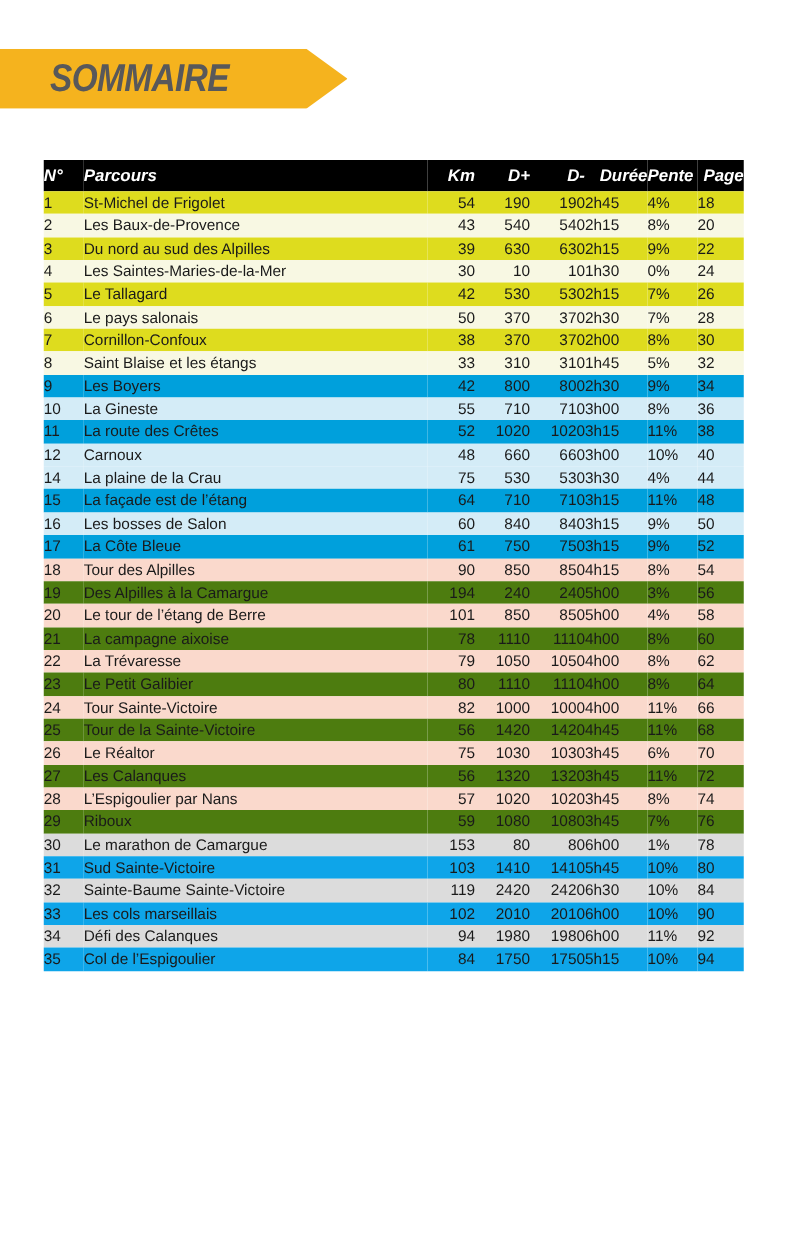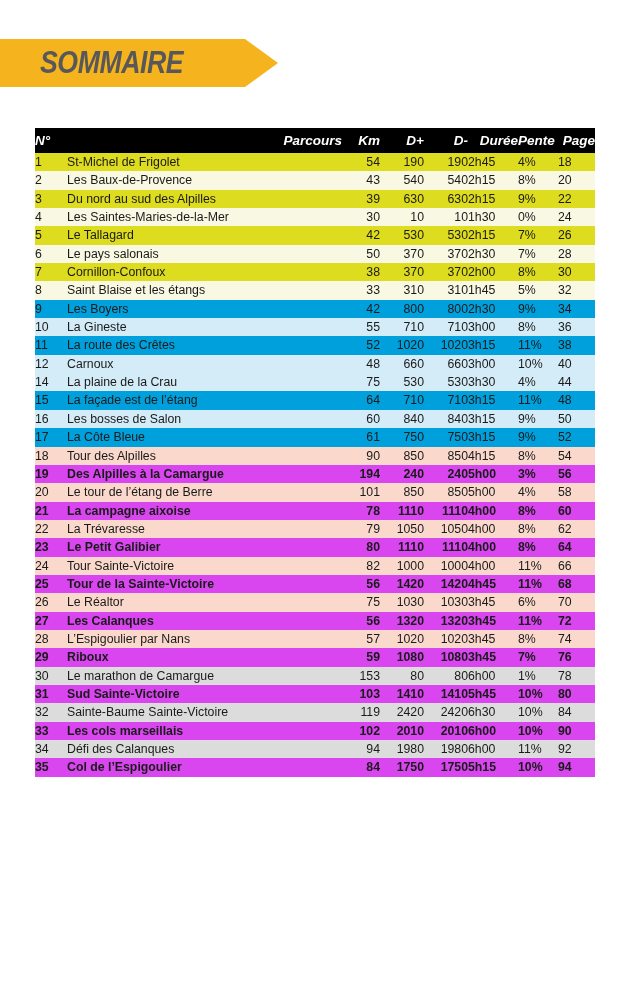--- a/index.html
+++ b/index.html
@@ -51,21 +51,21 @@
   #summary-table thead th{
     background:#000000;color:#ffffff;
     font-style:italic;font-weight:bold;
     font-size:13.5px;
     height:25px;
     padding:0;
     vertical-align:middle;
     white-space:nowrap;
   }
   th.h-num   {text-align:left;padding-left:7px;}
-  th.h-name  {text-align:right;}
+  th.h-name  {text-align:left;}
   th.h-km    {text-align:right;padding-right:7px;}
   th.h-dplus {text-align:right;padding-right:10px;}
   th.h-dminus{text-align:right;padding-right:10px;}
   th.h-duree {text-align:right;padding-right:4px;}
   th.h-pente {text-align:left;padding-right:4px;}
   th.h-page  {text-align:right;padding-right:5px;margin-left:24px;}
 
   #summary-table tbody td{
     font-size:12.3px;
     height:18.35px;
@@ -82,23 +82,23 @@
   td.t-dminus{text-align:right;padding-right:12px;}
   td.t-duree {text-align:left;padding-left:3px;}
   td.t-pente {text-align:left;padding-left:3px;}
   td.t-page  {text-align:left;padding-left:9px;}
 
   
   tr.yellow-a td{background:#DEDC1E;}
   tr.yellow-b td{background:#F8F8E3;}
   tr.blue-a   td{background:#00A0DC;}
   tr.blue-b   td{background:#D4ECF7;}
-  tr.orange-a td{background:#d946ef;font-weight:bold;}
+  tr.orange-a td{background:#4d7c0f;}
   tr.orange-b td{background:#FAD9CC;}
-  tr.gray-a   td{background:#d946ef;font-weight:bold;}
+  tr.gray-a   td{background:#0ea5e9;}
   tr.gray-b   td{background:#DCDCDC;}
 </style>
 </head>
 <body>
 
 <div id="banner-wrap">
   <div id="banner-shape"></div>
   <div id="banner-title">SOMMAIRE</div>
 </div>
 

